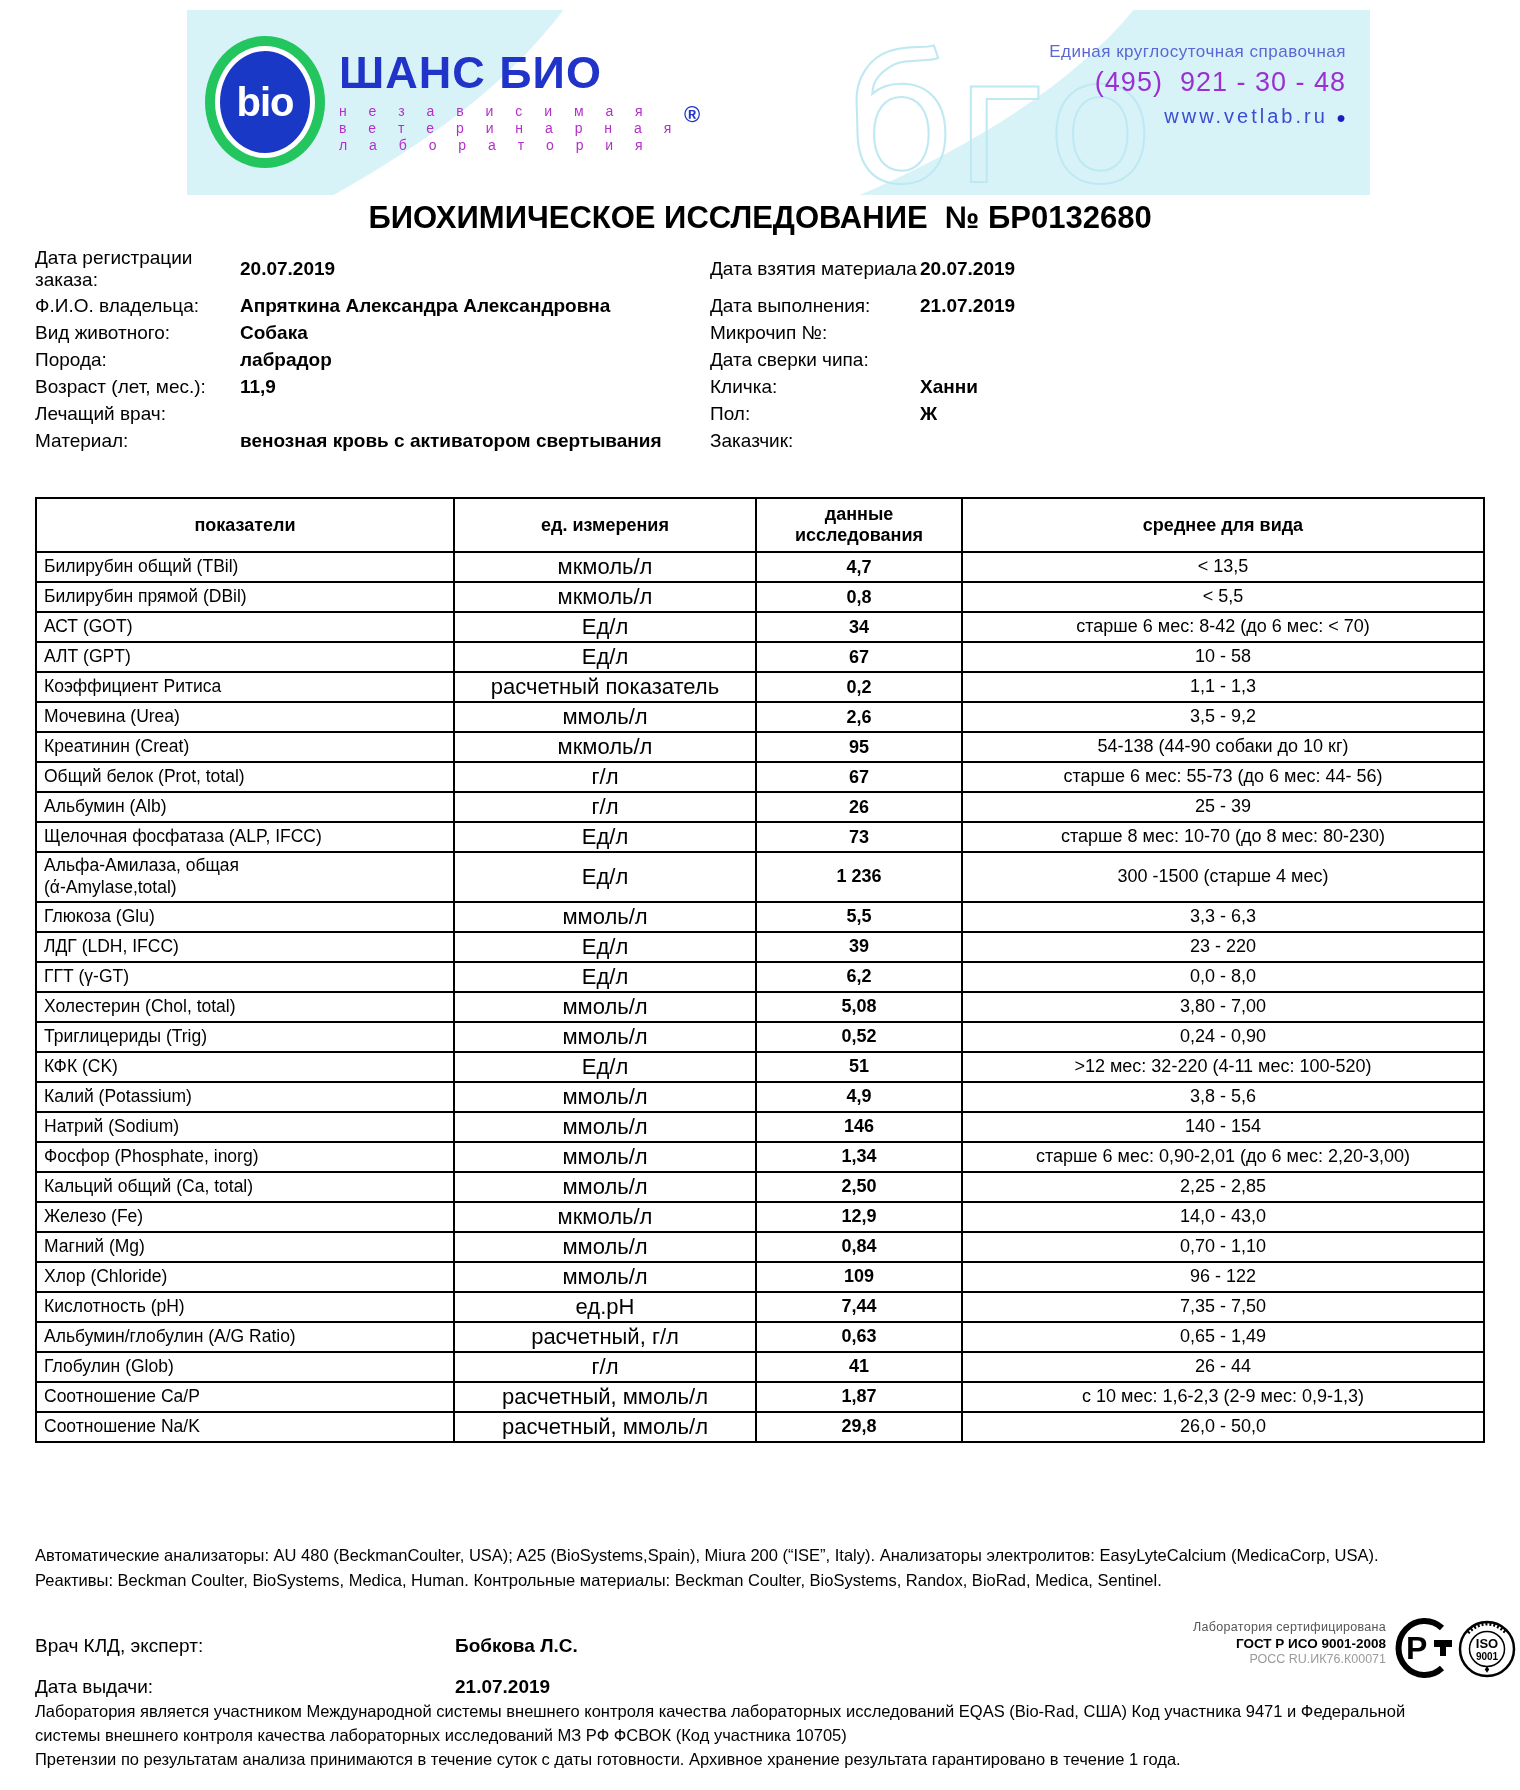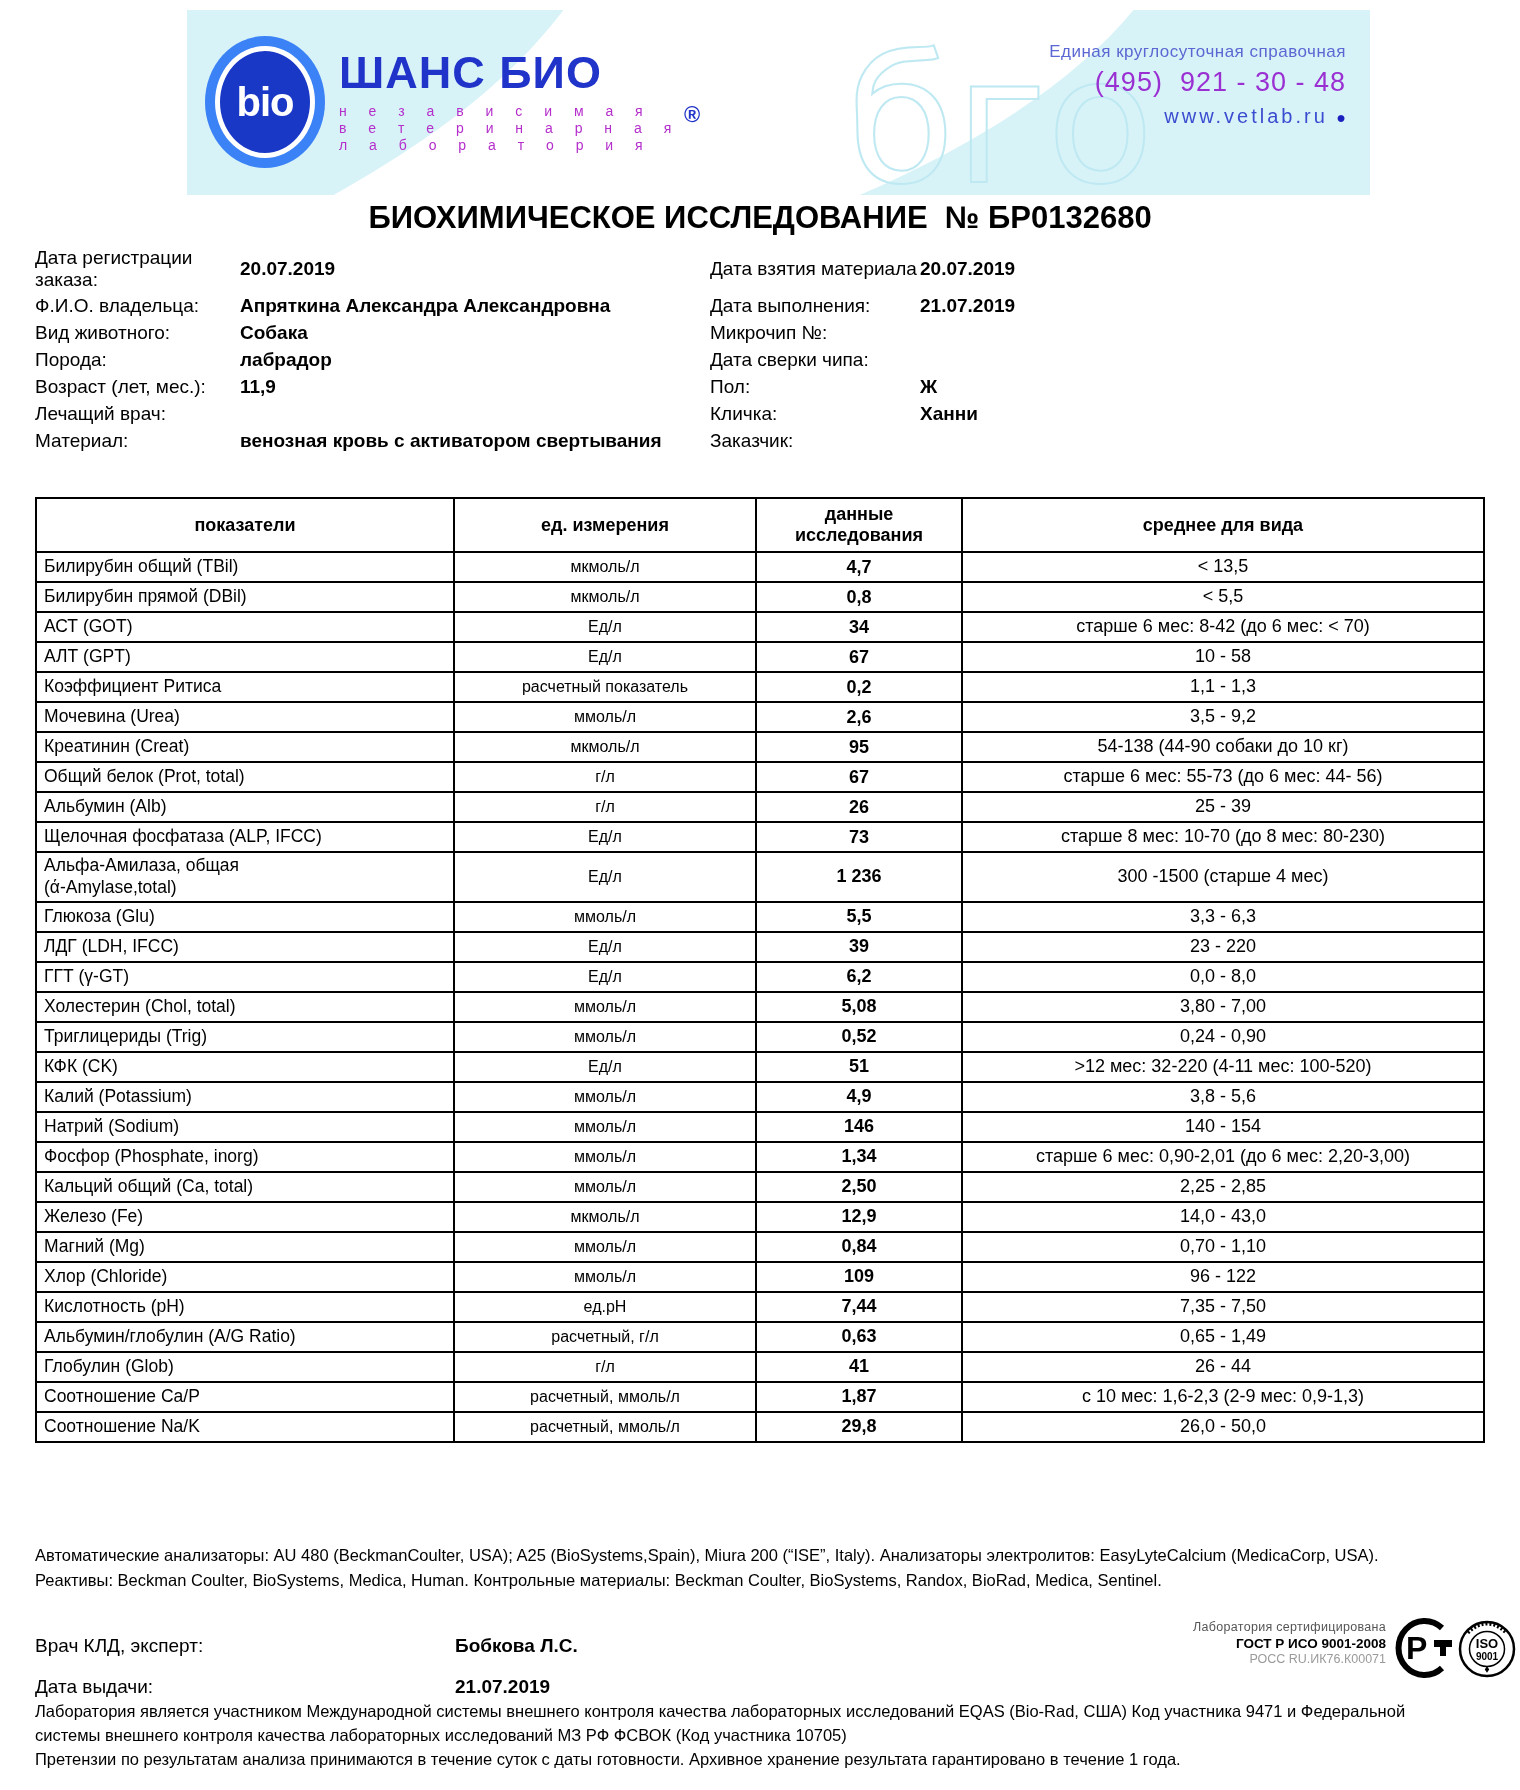--- a/index.html
+++ b/index.html
@@ -7,21 +7,21 @@
     width:1520px; height:1790px; position:relative;
     background:#fff; color:#000;
     font-family:"Liberation Sans", sans-serif;
   }
 
   
   .band { position:absolute; left:187px; top:10px; width:1183px; height:185px; background:#d8f3f8; overflow:hidden; }
   .band svg.bg { position:absolute; left:0; top:0; }
 
   .logo-outer { position:absolute; left:18px; top:26px; width:120px; height:132px;
-    background:#3b82f6; border-radius:50%; display:flex; align-items:center; justify-content:center; }
+    background:#22c55e; border-radius:50%; display:flex; align-items:center; justify-content:center; }
   .logo-inner { width:100px; height:112px; border-radius:50%; background:#1a38c6; border:5px solid #fff;
     display:flex; align-items:center; justify-content:center; }
   .logo-inner span { color:#fff; font-weight:bold; font-size:40px; letter-spacing:-1px; }
 
   .brand-block { position:absolute; left:152px; top:40px; }
   .brand { font-size:45px; font-weight:bold; color:#2134c9; letter-spacing:1px; line-height:1; white-space:pre; }
   .brand-reg { position:absolute; right:-24px; bottom:-62px; font-size:22px; color:#2134c9; font-weight:bold; }
   .brand-sub { margin-top:8px; }
   .brand-sub div { font-size:14px; color:#b42ecb; letter-spacing:9px; line-height:17px; white-space:pre; }
 
@@ -46,21 +46,21 @@
   .ival { font-weight:bold; flex:1; }
 
   
   table.results { position:absolute; left:35px; top:497px; width:1448px;
     border-collapse:collapse; table-layout:fixed; }
   .results th, .results td { border:2px solid #000; vertical-align:middle; }
   .results thead tr { height:54px; }
   .results tbody tr { height:30px; }
   .results th { font-size:18px; font-weight:bold; text-align:center; padding:2px 6px; }
   td.c0 { text-align:left;  font-size:17.5px; padding:2px 4px 2px 7px; white-space:pre-line; line-height:1.25; }
-  td.c1 { text-align:center; font-size:16px; padding:0 4px;margin-left:8px; }
+  td.c1 { text-align:center; font-size:22px; padding:0 4px;margin-left:8px; }
   td.c2 { text-align:center; font-size:18px; font-weight:bold; padding:2px 4px; }
   td.c3 { text-align:center; font-size:18px; padding:2px 16px; white-space:pre-line; line-height:1.3; }
 
   
   .notes { position:absolute; left:35px; top:1543px; width:1450px; font-size:16.5px; line-height:25px; }
   .signoff { position:absolute; left:35px; top:1622px; width:700px; font-size:19px; }
   .srow { display:flex; height:35px; align-items:center;margin-top:6px; }
   .srow .slabel { width:420px; }
   .srow .sval { font-weight:bold; }
 
@@ -150,26 +150,26 @@
     </div>
     <div class="irow">
       <div class="ilabel">Микрочип №:</div>
       <div class="ival"></div>
     </div>
     <div class="irow">
       <div class="ilabel">Дата сверки чипа:</div>
       <div class="ival"></div>
     </div>
     <div class="irow">
+      <div class="ilabel">Кличка:</div>
+      <div class="ival">Ханни</div>
+    </div>
+    <div class="irow">
       <div class="ilabel">Пол:</div>
       <div class="ival">Ж</div>
-    </div>
-    <div class="irow">
-      <div class="ilabel">Кличка:</div>
-      <div class="ival">Ханни</div>
     </div>
     <div class="irow">
       <div class="ilabel">Заказчик:</div>
       <div class="ival"></div>
     </div>
   </div>
 
 <table class="results">
   <colgroup>
     <col style="width:418px">

